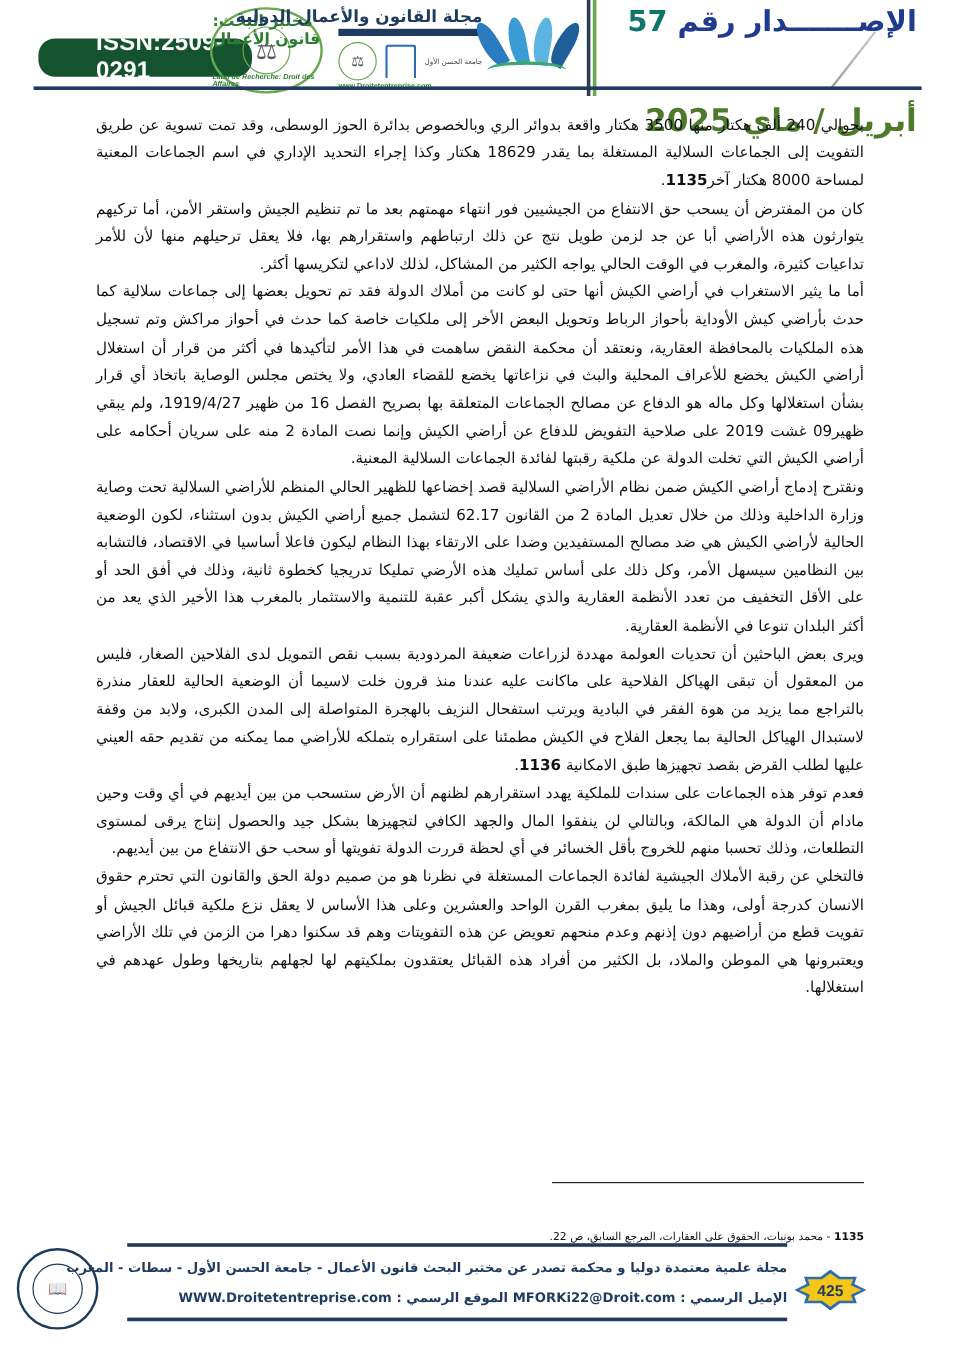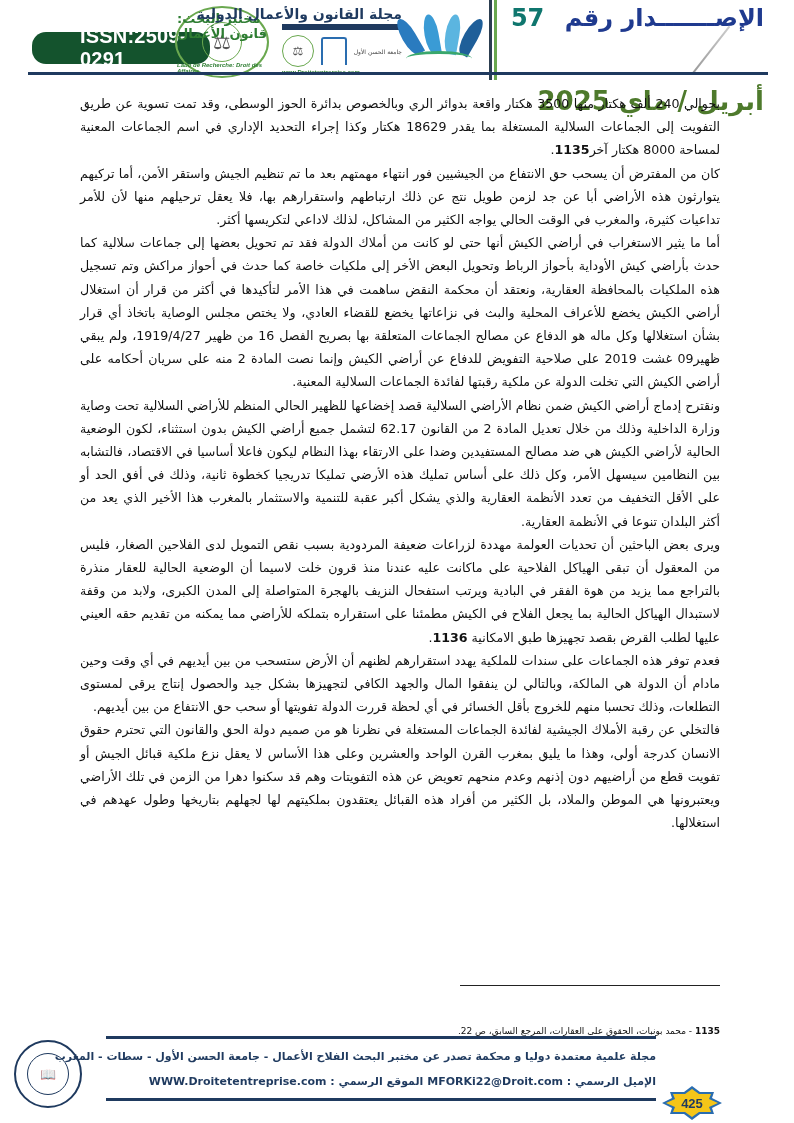--- a/index.html
+++ b/index.html
@@ -23,21 +23,21 @@
   .journal-url { font-size:6px; color:#2e7d32; font-family:"Liberation Sans", sans-serif; font-weight:bold; margin-top:1px; }
 
   .book-logo { position:absolute; left:402px; top:6px; width:74px; height:66px; }
   .book-logo .leaf { position:absolute; bottom:18px; width:14px; height:40px; border-radius:50% 50% 0 50%; background:#3a9bd5; transform-origin:bottom center; }
   .book-logo .book { position:absolute; bottom:6px; left:4px; width:66px; height:12px; border-top:3px solid #3aa76d; border-radius:50% 50% 0 0; }
 
   .header-divider-v { position:absolute; left:489px; top:0; width:3px; height:80px; background:#2c3e50; }
   .header-divider-v2 { position:absolute; left:494px; top:0; width:3px; height:80px; background:#6aa84f; }
 
   .issue-line { position:absolute; right:30px; top:4px; font-size:24px; font-weight:bold; direction:rtl; white-space:nowrap; font-family:"DejaVu Sans", sans-serif; }
-  .issue-line .issue-label { color:#1f3a8f;margin-left:12px; }
+  .issue-line .issue-label { color:#1f3a8f; }
   .issue-line .issue-num { color:#0f766e; }
   .date-line { position:absolute; right:30px; top:42px; font-size:26px; font-weight:bold; color:#4e7a2c; direction:rtl; white-space:nowrap;margin-top:44px; }
   .diag-line { position:absolute; left:710px; top:20px; width:2px; height:60px; background:linear-gradient(#ccc,#999); transform:rotate(38deg); }
 
   .header-rule { position:absolute; left:28px; top:72px; width:740px; height:3px; background:#1f3a5f; }
 
   
   .page-body { position:absolute; left:80px; top:92px; width:640px; direction:rtl; text-align:justify; font-family:"DejaVu Sans", sans-serif; font-size:12.6px; line-height:23.2px; color:#111; }
   .page-body p { margin:0; }
   .section-heading { text-align:center; font-weight:bold; font-size:13px; line-height:26px; }
@@ -46,21 +46,21 @@
   
   .fn-rule { position:absolute; left:460px; top:985px; width:260px; height:1px; background:#222; }
   .footnotes { position:absolute; left:380px; top:990px; width:340px; direction:rtl; font-size:9px; line-height:18px; color:#111;margin-top:32px; }
   .footnotes .fn-num { font-weight:bold; }
 
   
   .footer-rule-top { position:absolute; left:106px; top:1036px; width:550px; height:3px; background:#1f3a5f; }
   .footer-rule-bot { position:absolute; left:106px; top:1098px; width:550px; height:3px; background:#1f3a5f; }
   .footer-line1 { position:absolute; left:108px; top:1050px; width:548px; text-align:right; direction:rtl; font-size:11px; font-weight:bold; color:#1f3a5f; white-space:nowrap; }
   .footer-line2 { position:absolute; left:108px; top:1075px; width:548px; text-align:right; direction:rtl; font-size:11px; font-weight:bold; color:#1f3a5f; white-space:nowrap; }
-  .page-star { position:absolute; left:662px; top:1086px; width:60px; height:34px; }
+  .page-star { position:absolute; left:662px; top:1058px; width:60px; height:34px; }
   .page-star svg { position:absolute; left:0; top:0; }
   .page-num { position:absolute; left:0; top:0; width:60px; height:34px; display:flex; align-items:center; justify-content:center; font-family:"Liberation Sans", sans-serif; font-weight:bold; font-size:13px; color:#1f3a5f; }
   .footer-seal { position:absolute; left:14px; top:1040px; width:64px; height:64px; border:2px solid #1f3a5f; border-radius:50%; display:flex; align-items:center; justify-content:center; }
   .footer-seal .inner { width:40px; height:40px; border:1px solid #1f3a5f; border-radius:50%; display:flex; align-items:center; justify-content:center; font-size:13px; color:#3a9bd5; }
 </style>
 </head>
 <body>
 
 <div class="header">
   <div class="issn-badge">ISSN:2509-0291</div>
@@ -121,21 +121,21 @@
 <div class="footnotes">
   <div>
     <span class="fn-num">1135</span><span> - محمد بونبات، الحقوق على العقارات، المرجع السابق، ص 22.</span>
   </div>
 </div>
 
 <div class="footer-seal">
   <div class="inner">📖</div>
 </div>
 <div class="footer-rule-top"></div>
-<div class="footer-line1">مجلة علمية معتمدة  دوليا و محكمة تصدر عن مختبر البحث الفلاح الأعمال - جامعة الحسن الأول - سطات - المغرب</div>
+<div class="footer-line1">مجلة علمية معتمدة  دوليا و محكمة تصدر عن مختبر البحث قانون الأعمال - جامعة الحسن الأول - سطات - المغرب</div>
 <div class="footer-line2">الإميل الرسمي :  MFORKi22@Droit.com  الموقع الرسمي : WWW.Droitetentreprise.com</div>
 <div class="footer-rule-bot"></div>
 
 <div class="page-star">
   <svg width="60" height="34" viewBox="0 0 60 34">
     <polygon points="30,0 38,6 52,6 50,12 60,17 50,22 52,28 38,28 30,34 22,28 8,28 10,22 0,17 10,12 8,6 22,6" fill="#2a6db0"></polygon>
     <polygon points="30,3 37,8 49,8 47,13 56,17 47,21 49,26 37,26 30,31 23,26 11,26 13,21 4,17 13,13 11,8 23,8" fill="#f5c518"></polygon>
   </svg>
   <div class="page-num">425</div>
 </div>

